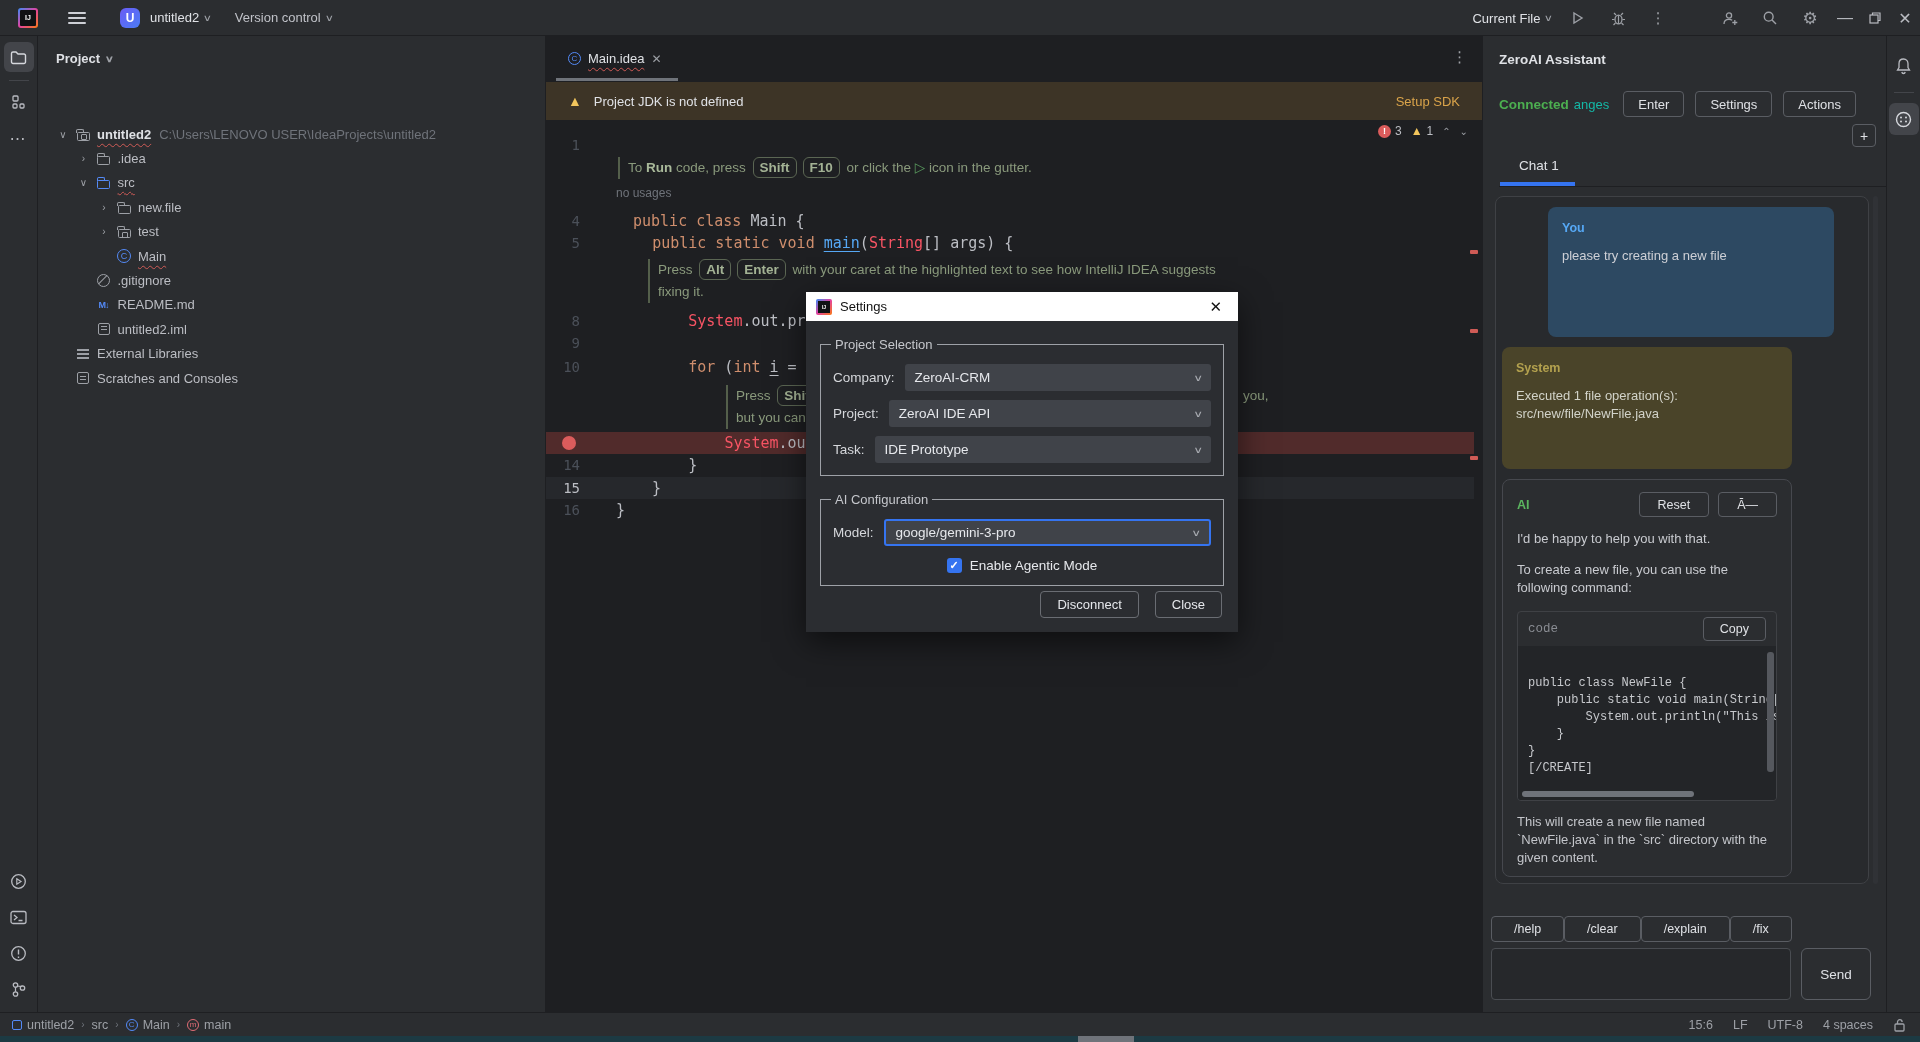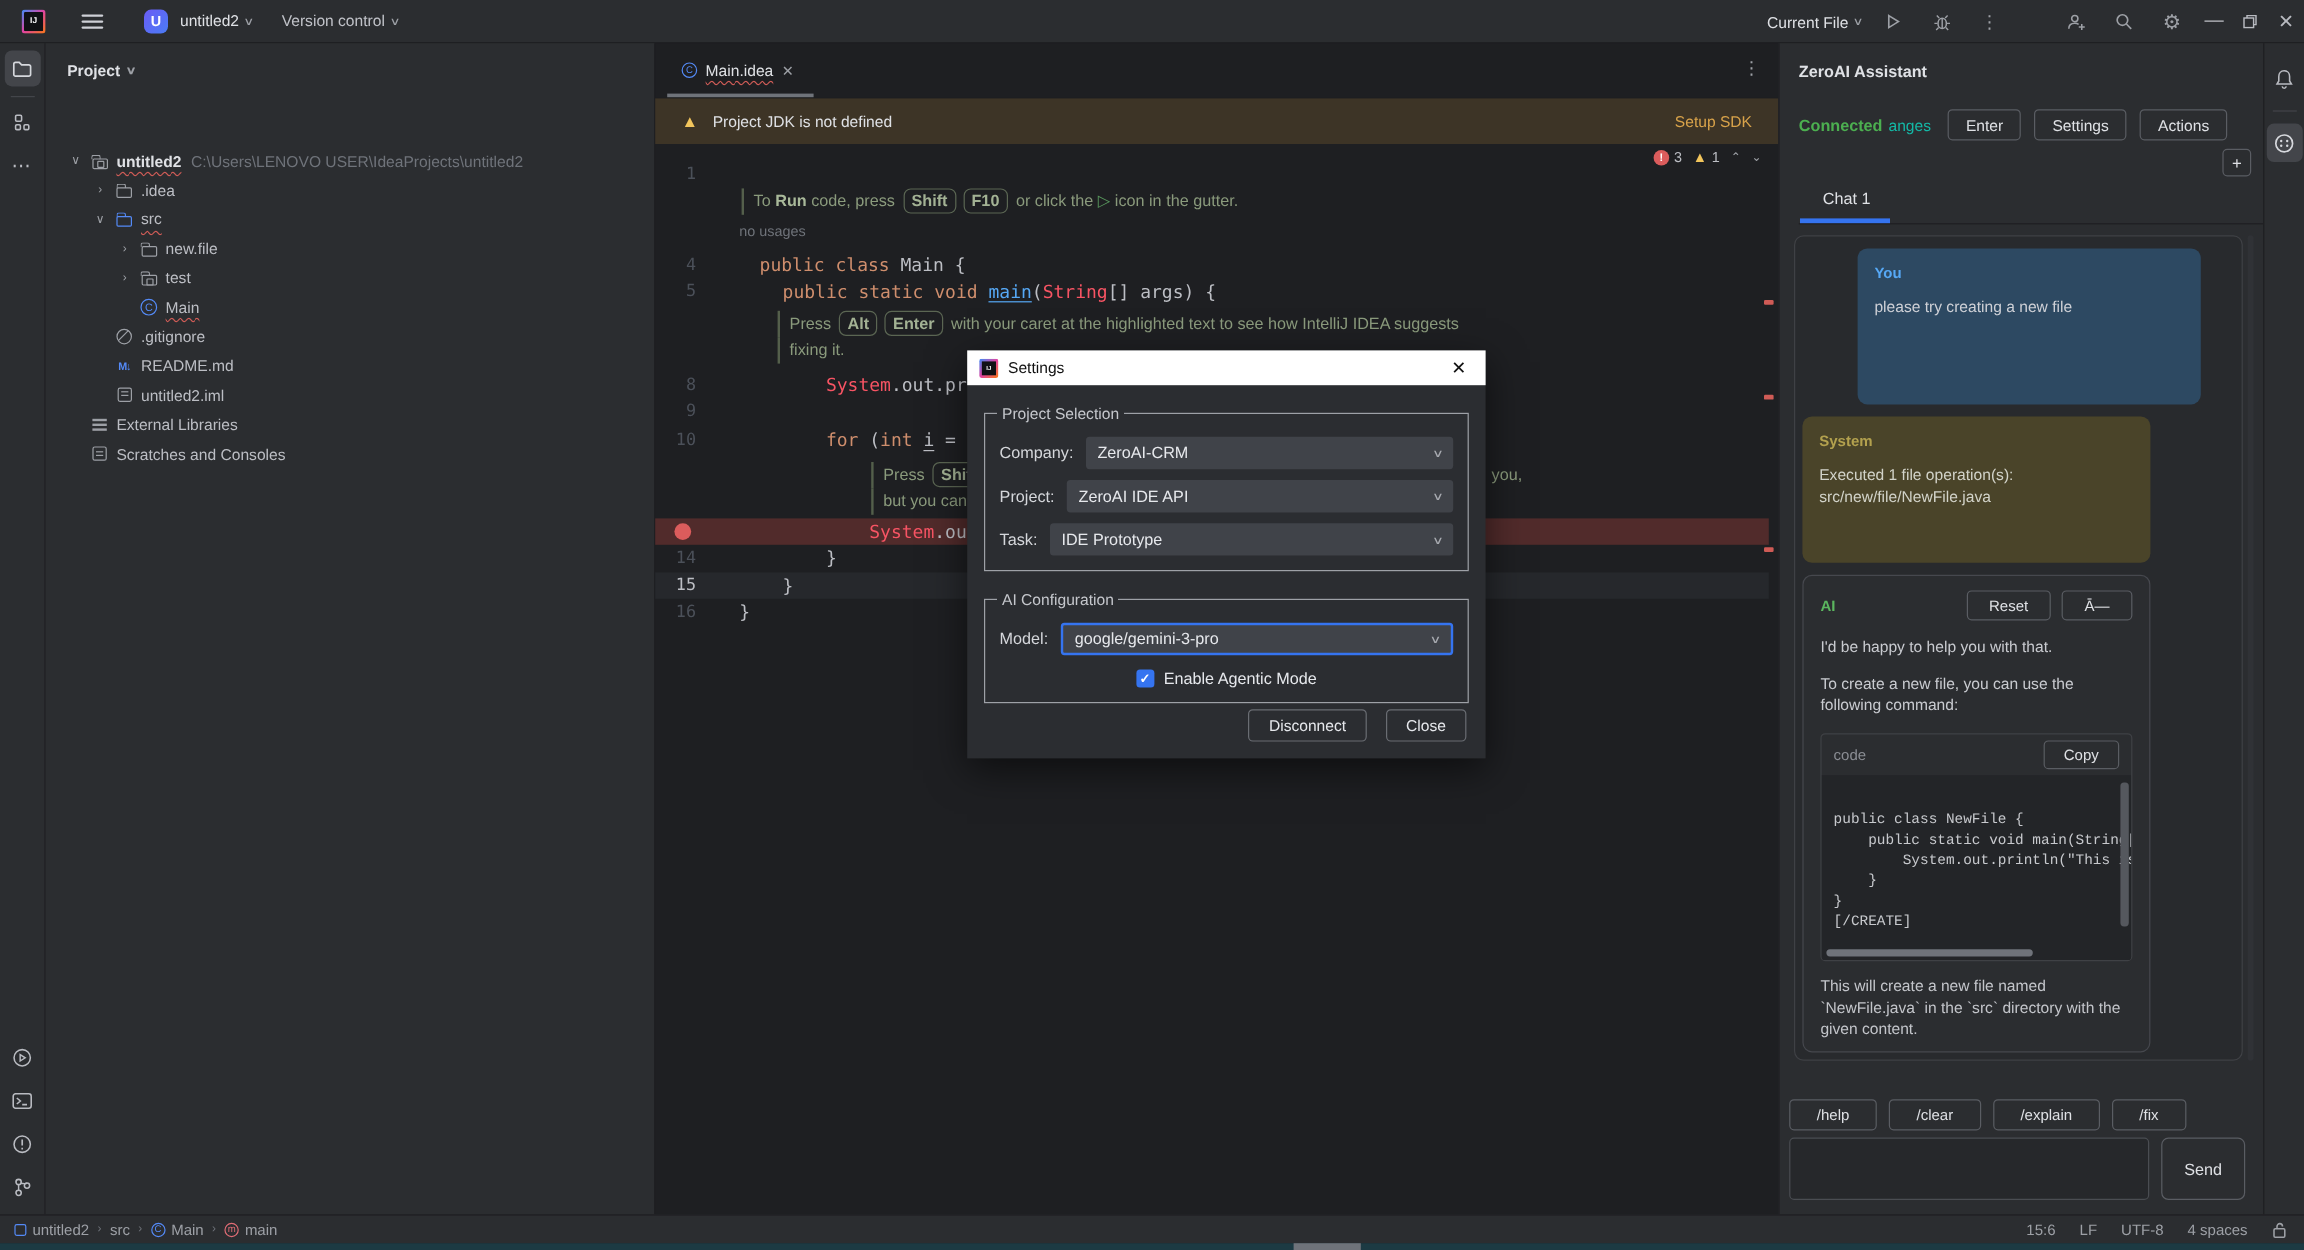--- a/index.html
+++ b/index.html
@@ -168,29 +168,29 @@
   .msg-ai { left:6px; top:282px; width:290px; height:398px; background:#2b2d30; border:1px solid #46484e; }
   .msg-ai .msg-role { color:#5bb65f; }
   .ai-head { display:flex; align-items:center; }
   .ai-head .msg-role { margin-bottom:0; }
   .ai-head-btns { margin-left:auto; display:flex; gap:9px; }
   .ai-btn { height:25px; padding:0 18px; border:1px solid #5a5d63; border-radius:4px; color:#dfe1e5;
     font-size:12.5px; display:flex; align-items:center; cursor:pointer; }
   .ai-p { color:#c9cbd0; margin-top:13px; }
   .codeblock { position:relative; margin-top:14px; height:190px; border:1px solid #3f4145; border-radius:4px; overflow:hidden; }
   .cb-head { height:34px; display:flex; align-items:center; padding:0 10px; }
-  .cb-label { color:#8a8d93; font-size:12.5px; }
+  .cb-label { color:#8a8d93; font-size:12.5px;font-family:Liberation Mono, monospace; }
   .cb-copy { margin-left:auto; height:24px; padding:0 16px; border:1px solid #5a5d63; border-radius:4px;
     color:#dfe1e5; font-size:12.5px; display:flex; align-items:center; cursor:pointer; }
   .cb-pre { position:absolute; left:0; right:0; top:34px; bottom:0; background:#232528; padding:12px 0 0 10px;
     font-family:"Liberation Mono", monospace; font-size:12px; line-height:17px; color:#c7c9cd; white-space:pre; overflow:hidden; }
   .cb-vscroll { position:absolute; right:2px; top:40px; width:7px; height:120px; background:#55585e; border-radius:3px; }
   .cb-hscroll { position:absolute; left:4px; bottom:3px; width:172px; height:6px; background:#6f737a; border-radius:3px; }
   .ai-footer { color:#c3c5ca; margin-top:12px; line-height:18px; }
-  #as-commands { position:absolute; left:8px; top:880px; display:flex; gap:10px; }
+  #as-commands { position:absolute; left:8px; top:880px; display:flex; }
   .cmd-btn { height:26px; padding:0 22px; border:1px solid #5a5d63; border-radius:4px; color:#dfe1e5;
     font-size:12.5px; display:flex; align-items:center; cursor:pointer; }
   #as-input { position:absolute; left:8px; top:912px; width:300px; height:52px; background:#26282b;
     border:1px solid #4a4d52; border-radius:4px; color:#dfe1e5; font-size:13px; padding:6px 8px;
     font-family:"Liberation Sans", sans-serif; resize:none; }
   #as-send { position:absolute; left:318px; top:912px; width:70px; height:52px; border:1px solid #5a5d63;
     border-radius:6px; color:#dfe1e5; font-size:13.5px; display:flex; align-items:center; justify-content:center;
     cursor:pointer; background:transparent; }
 
   

